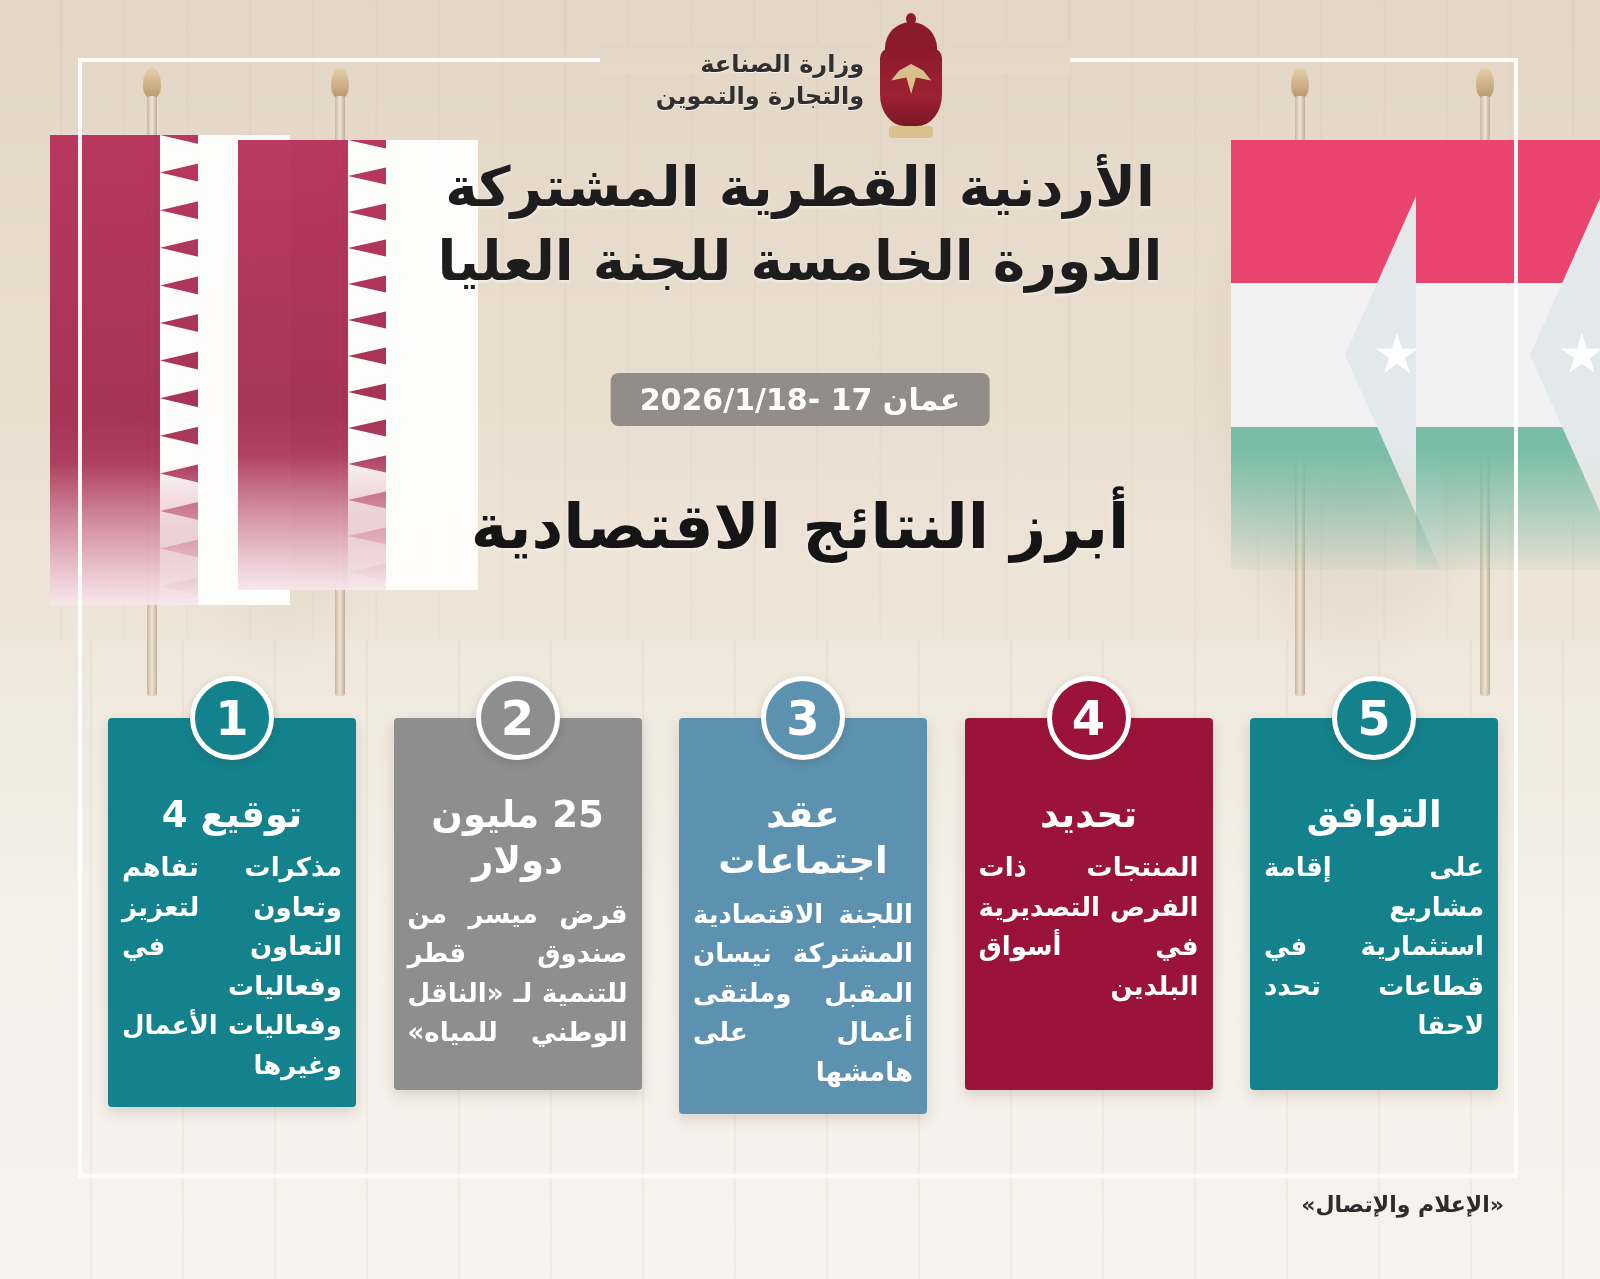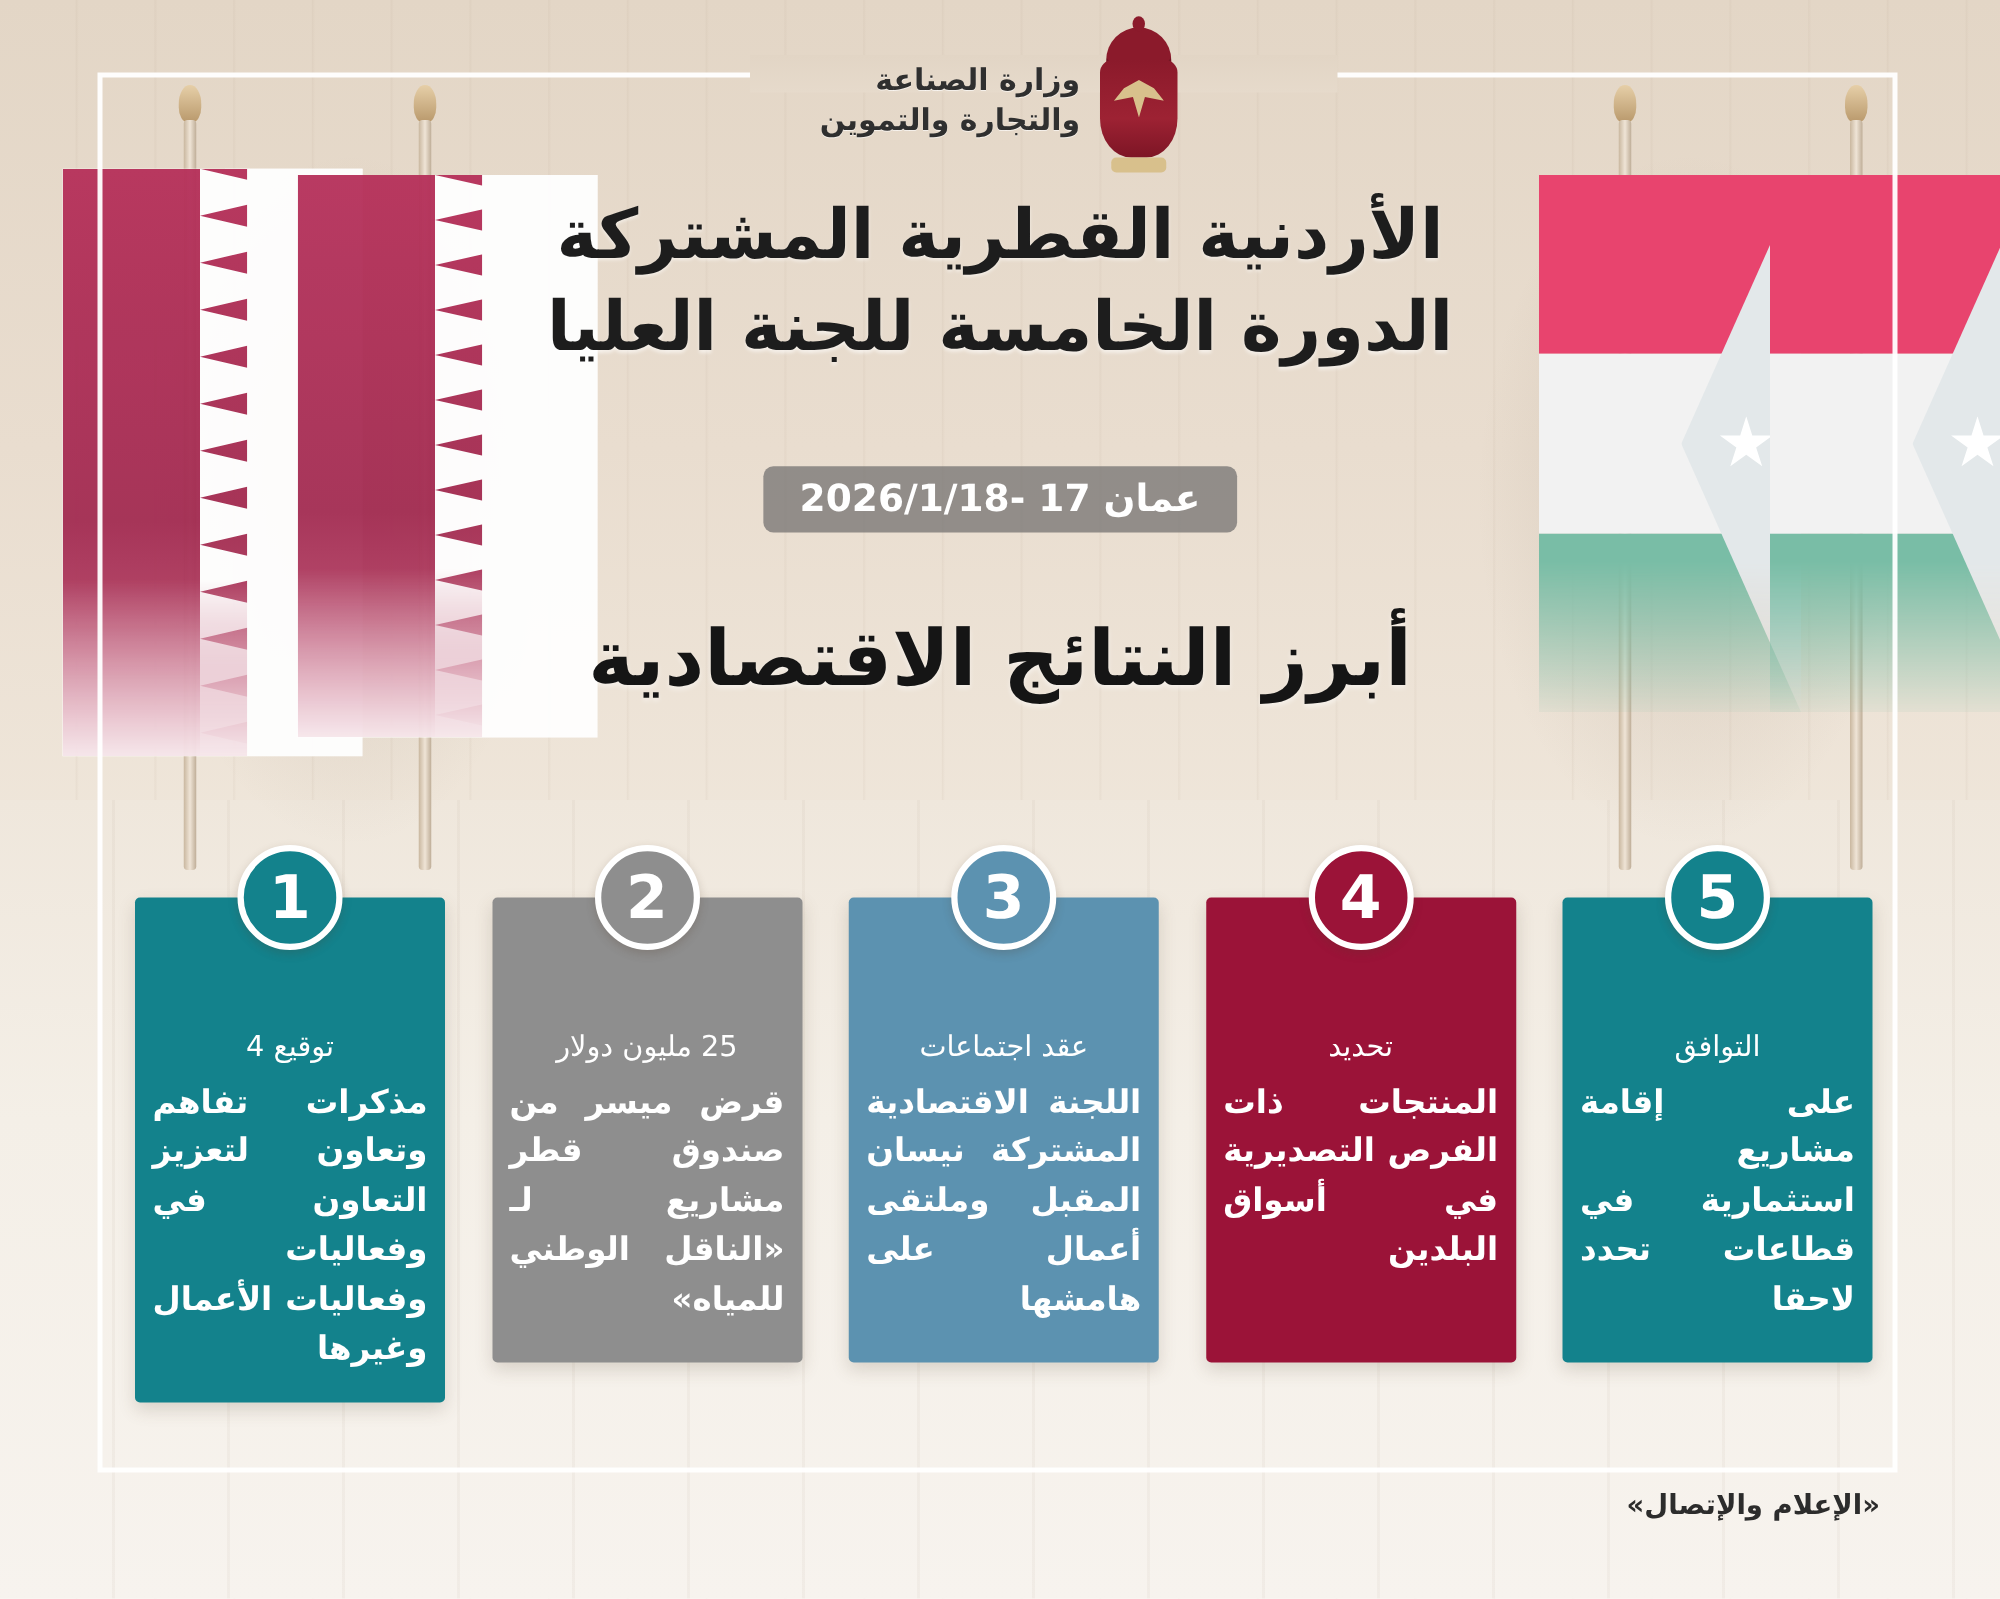--- a/index.html
+++ b/index.html
@@ -274,26 +274,25 @@
     color: #fff;
     font-size: 48px;
     font-weight: bold;
     display: flex;
     align-items: center;
     justify-content: center;
     box-sizing: border-box;
     box-shadow: 0 3px 8px rgba(80,60,40,0.22);
   }
   .card-head {
-    font-size: 23px;
-    font-weight: normal;
+    font-size: 37px;
+    font-weight: bold;
     line-height: 1.25;
     margin-bottom: 10px;
     white-space: pre-line;
-    margin-top: 32px;
   }
   .card-body {
     font-size: 26px;
     font-weight: bold;
     line-height: 1.52;
     text-align: justify;
     text-align-last: justify;
     direction: rtl;
   }
 
@@ -402,21 +401,21 @@
 
     <div class="card" style="background:#5c92b0;">
       <div class="badge" style="background:#5c92b0;">3</div>
       <div class="card-head">عقد اجتماعات</div>
       <div class="card-body">اللجنة الاقتصادية المشتركة نيسان المقبل وملتقى أعمال على هامشها</div>
     </div>
 
     <div class="card" style="background:#8e8e8e;">
       <div class="badge" style="background:#8e8e8e;">2</div>
       <div class="card-head">25 مليون دولار</div>
-      <div class="card-body">قرض ميسر من صندوق قطر مشاريع لـ «الناقل الوطني للمياه»</div>
+      <div class="card-body">قرض ميسر من صندوق قطر للتنمية لـ «الناقل الوطني للمياه»</div>
     </div>
 
     <div class="card" style="background:#13828c;">
       <div class="badge" style="background:#13828c;">1</div>
       <div class="card-head">توقيع 4</div>
       <div class="card-body">مذكرات تفاهم وتعاون لتعزيز التعاون في وفعاليات وفعاليات الأعمال وغيرها</div>
     </div>
 
   </div>
 

